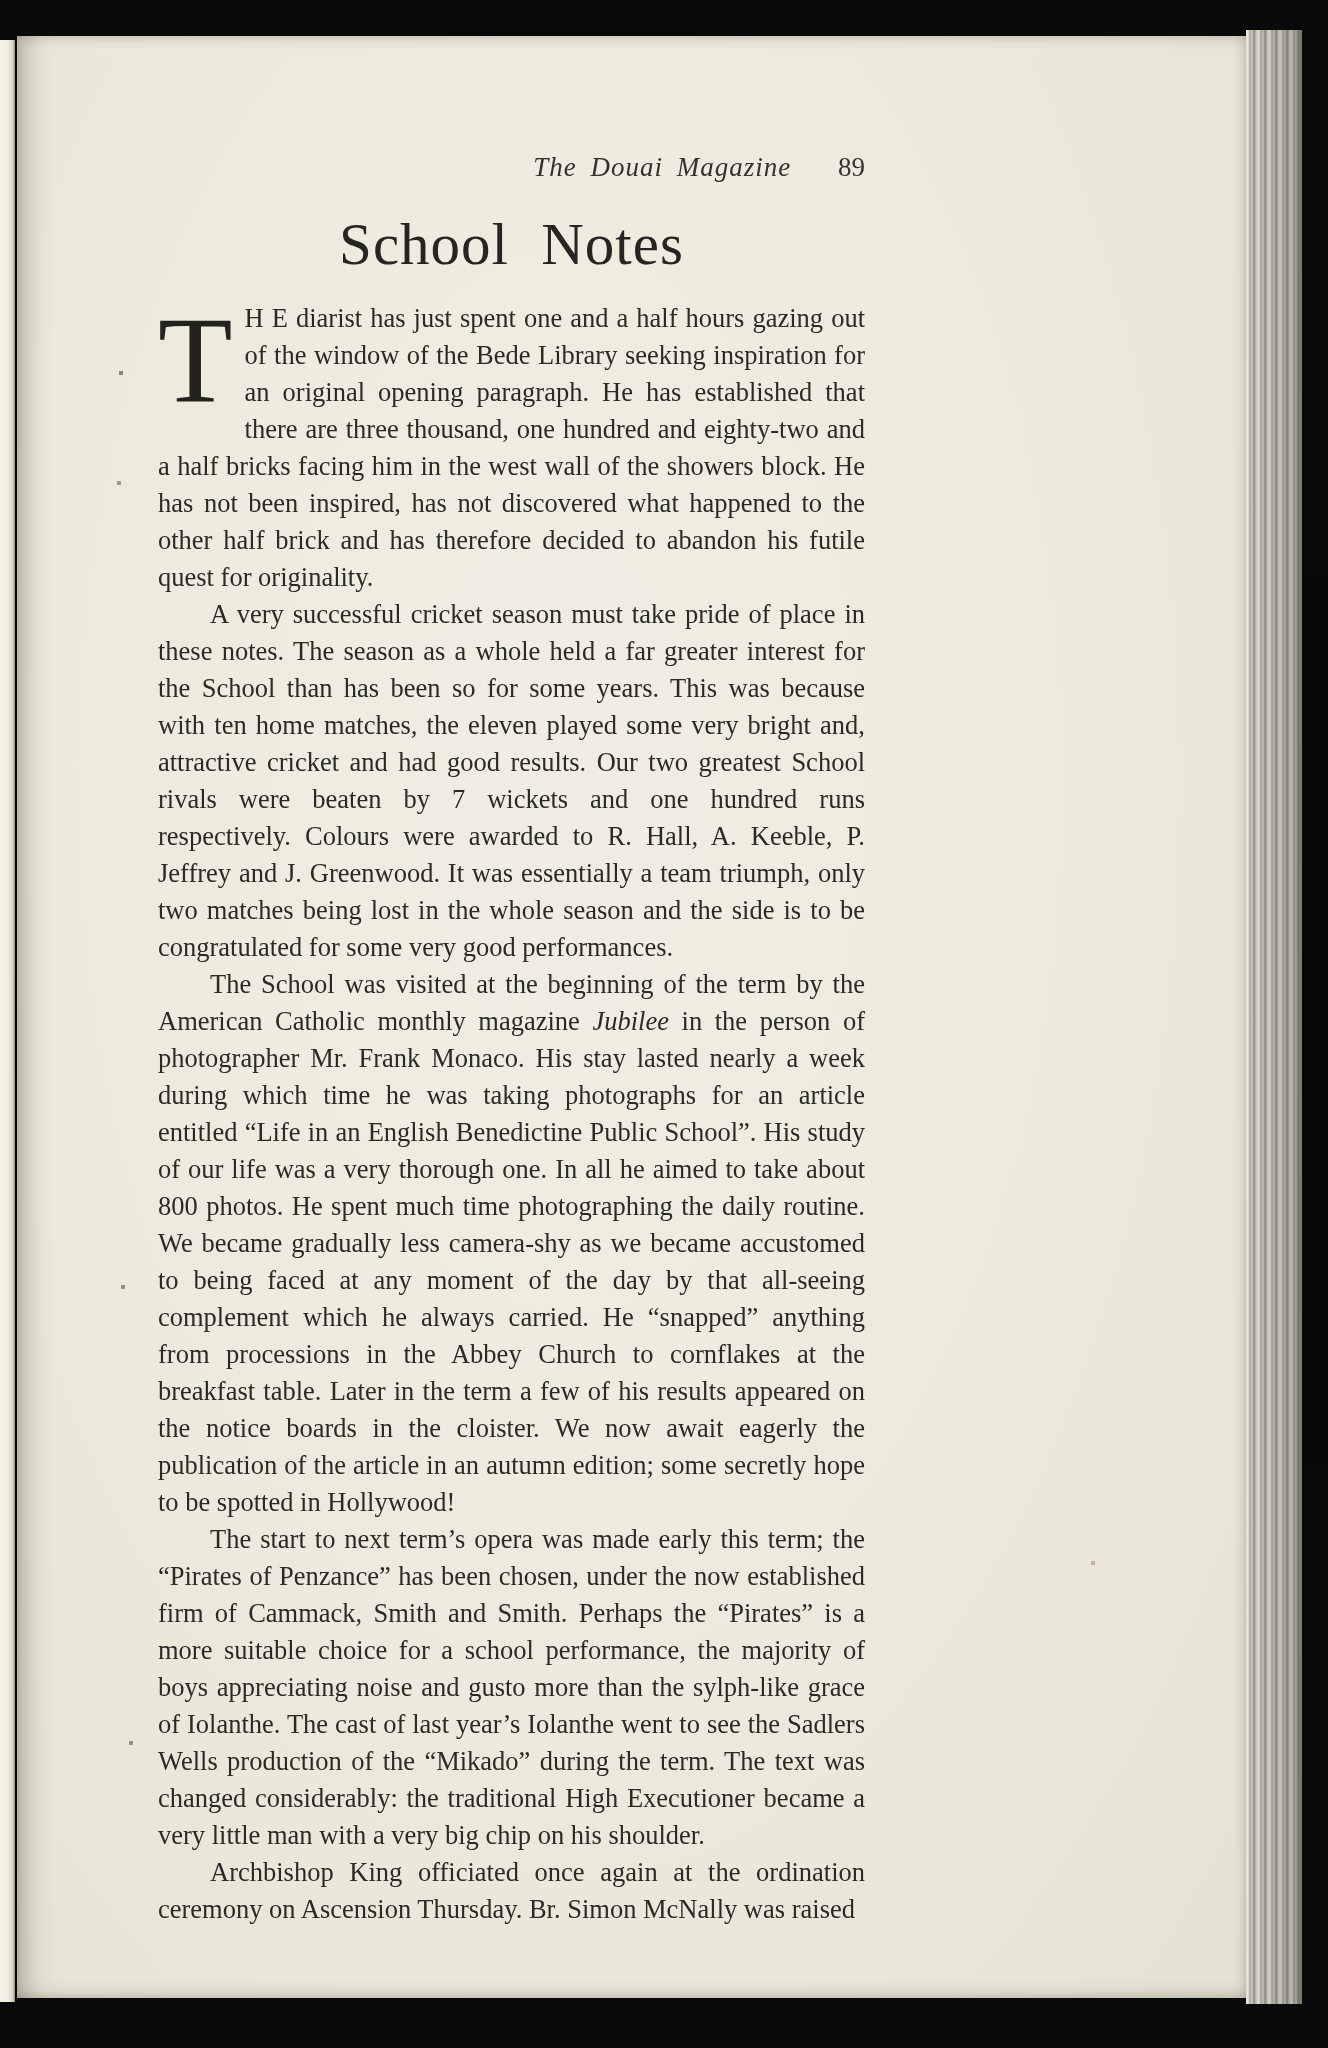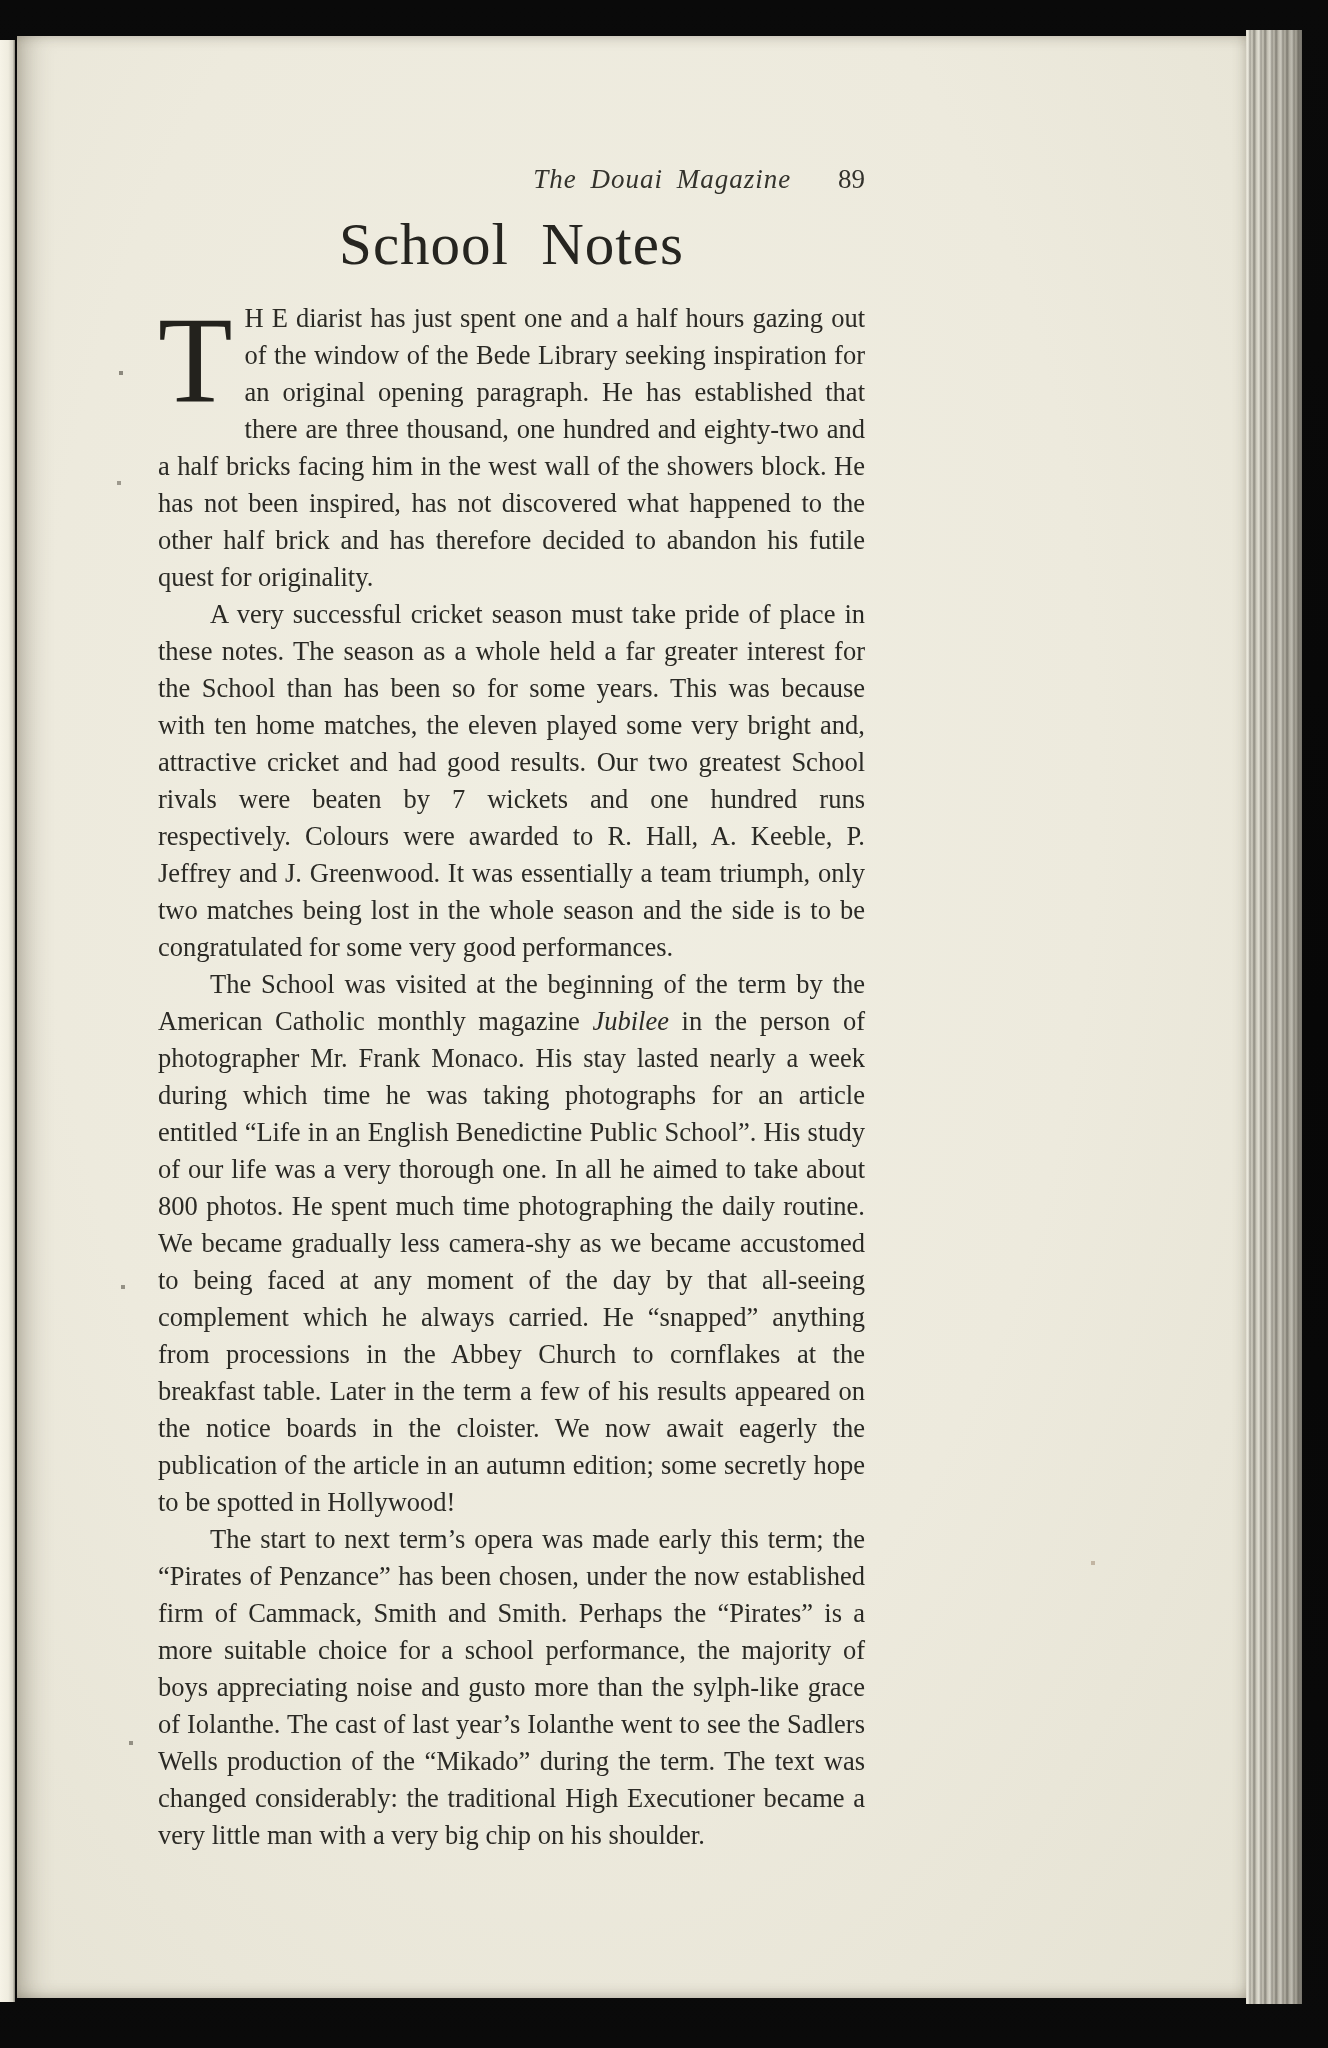--- a/index.html
+++ b/index.html
@@ -51,21 +51,21 @@
     background: transparent;
     box-shadow:
       120px 372px 0 1px rgba(60,55,45,0.55),
       118px 482px 0 1px rgba(60,55,45,0.45),
       122px 1286px 0 1px rgba(60,55,45,0.5),
       130px 1742px 0 1px rgba(60,55,45,0.5),
       1092px 1562px 0 1px rgba(120,90,60,0.35);
   }
   .running-header {
     position: absolute;
-    top: 128px; left: 0;
+    top: 116px; left: 0;
     width: 848px;
     text-align: right;
     font-size: 27px;
     color: #33322c;
     white-space: nowrap;
   }
   .running-header .mag-title {
     font-style: italic;
     letter-spacing: 1px;
     word-spacing: 6px;
@@ -135,20 +135,21 @@
       <p class="opening">
         <span class="drop-cap">T</span><span>H E diarist has just spent one and a half hours gazing out of the window of the Bede Library seeking inspiration for an original opening paragraph. He has established that there are three thousand, one hundred and eighty-two and a half bricks facing him in the west wall of the showers block. He has not been inspired, has not discovered what happened to the other half brick and has therefore decided to abandon his futile quest for originality.</span>
       </p>
 
       <p>A very successful cricket season must take pride of place in these notes. The season as a whole held a far greater interest for the School than has been so for some years. This was because with ten home matches, the eleven played some very bright and, attractive cricket and had good results. Our two greatest School rivals were beaten by 7 wickets and one hundred runs respectively. Colours were awarded to R. Hall, A. Keeble, P. Jeffrey and J. Greenwood. It was essentially a team triumph, only two matches being lost in the whole season and the side is to be congratulated for some very good performances.</p>
 
       <p><span>The School was visited at the beginning of the term by the American Catholic monthly magazine </span><em class="ital">Jubilee</em><span> in the person of photographer Mr. Frank Monaco. His stay lasted nearly a week during which time he was taking photographs for an article entitled “Life in an English Benedictine Public School”. His study of our life was a very thorough one. In all he aimed to take about 800 photos. He spent much time photographing the daily routine. We became gradually less camera-shy as we became accustomed to being faced at any moment of the day by that all-seeing complement which he always carried. He “snapped” anything from processions in the Abbey Church to cornflakes at the breakfast table. Later in the term a few of his results appeared on the notice boards in the cloister. We now await eagerly the publication of the article in an autumn edition; some secretly hope to be spotted in Hollywood!</span></p>
 
       <p>The start to next term’s opera was made early this term; the “Pirates of Penzance” has been chosen, under the now established firm of Cammack, Smith and Smith. Perhaps the “Pirates” is a more suitable choice for a school performance, the majority of boys appreciating noise and gusto more than the sylph-like grace of Iolanthe. The cast of last year’s Iolanthe went to see the Sadlers Wells production of the “Mikado” during the term. The text was changed considerably: the traditional High Executioner became a very little man with a very big chip on his shoulder.</p>
 
+      <p>Archbishop King officiated once again at the ordination ceremony on Ascension Thursday. Br. Simon McNally was raised</p>
 
     </div>
   </div>
 
   <div class="page-stack"></div>
 
   <div class="specks"></div>
 
 </div>
 

